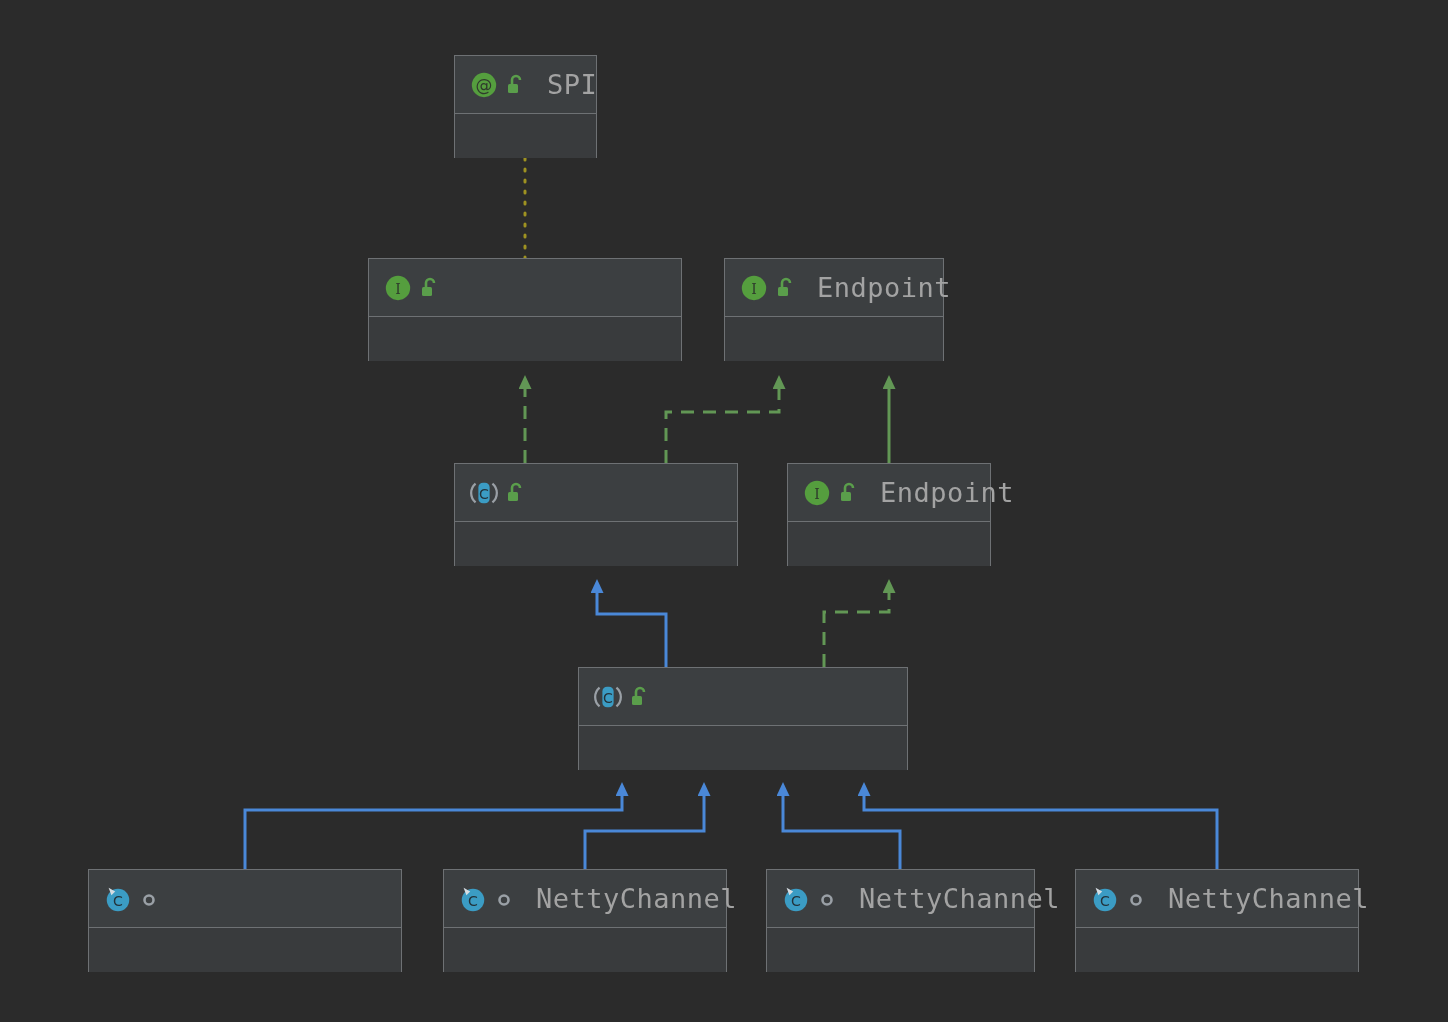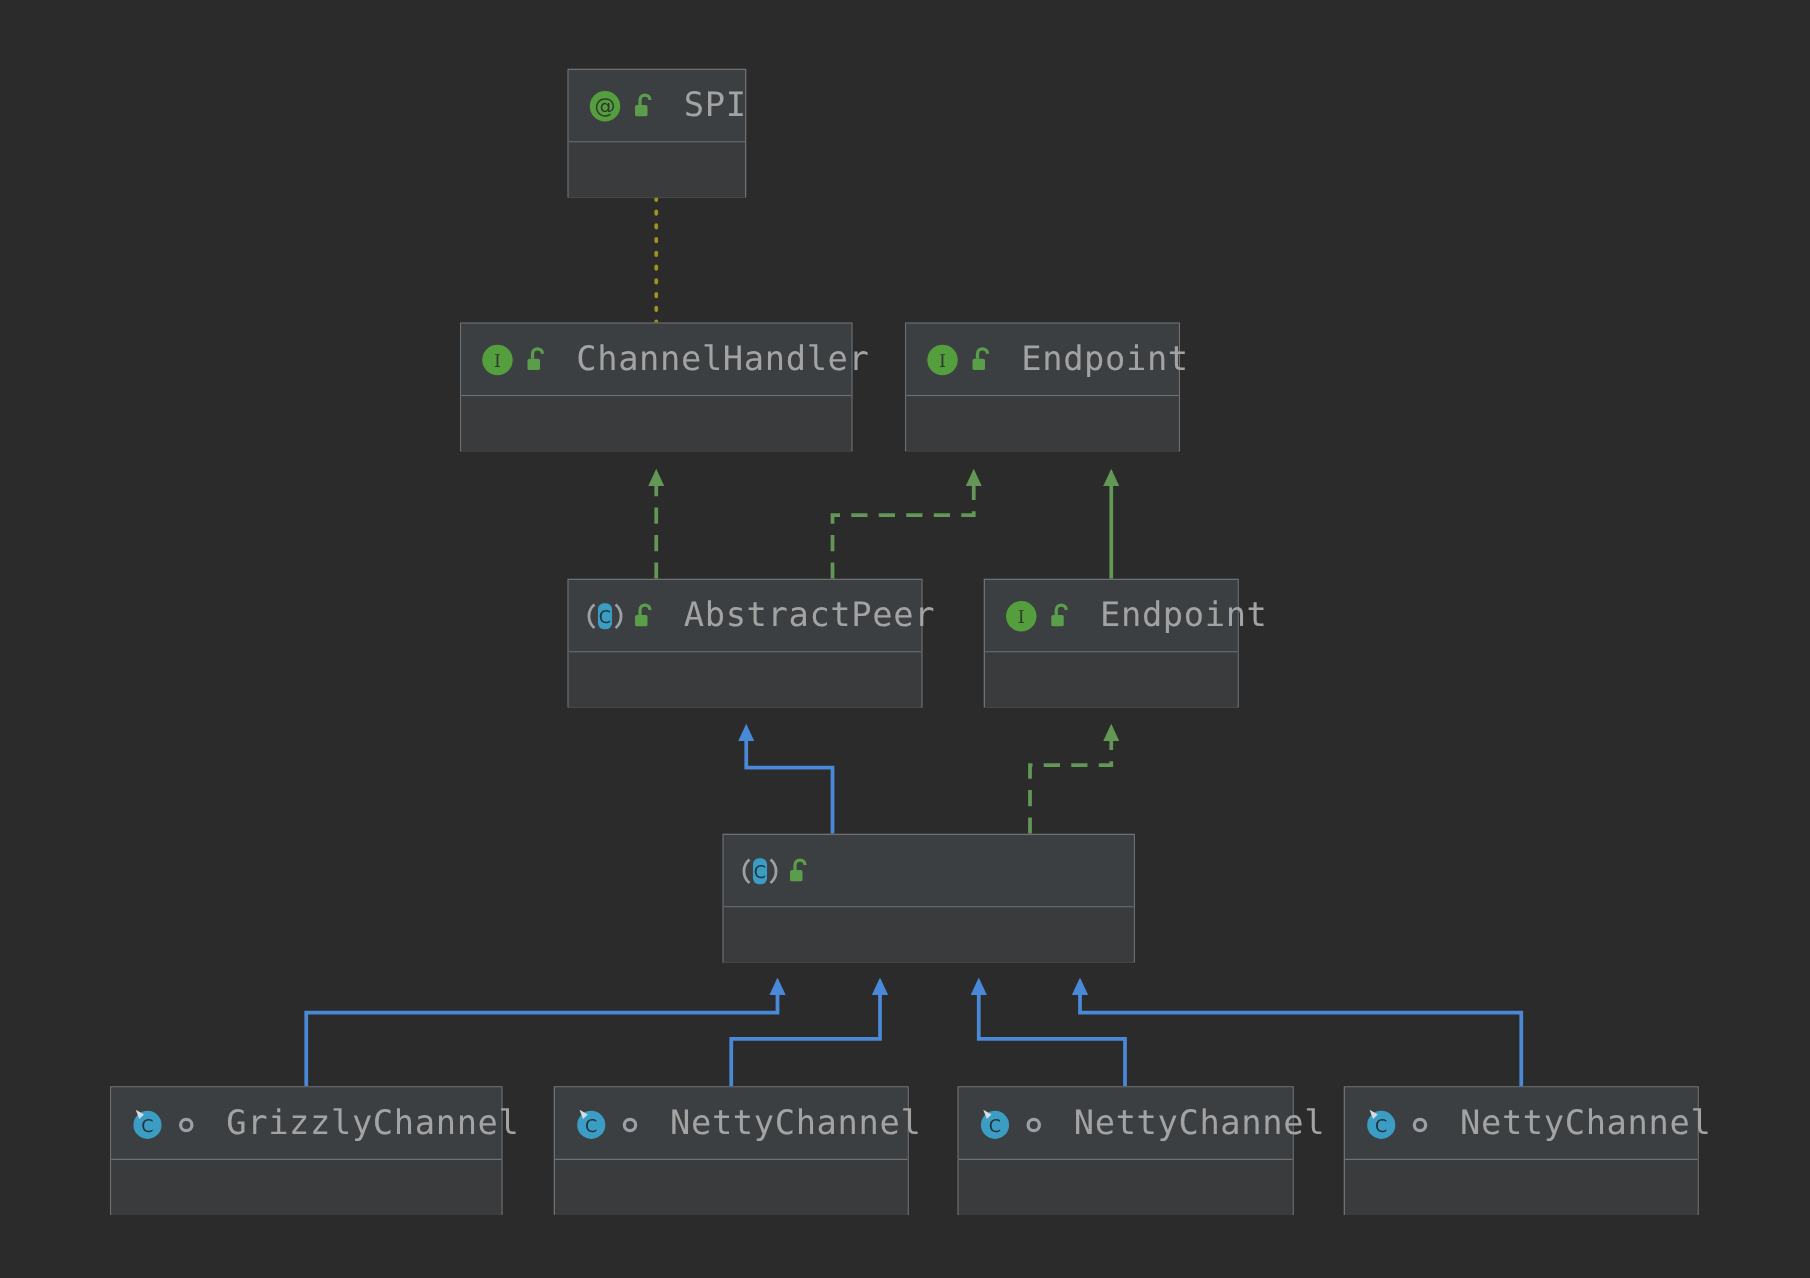--- a/index.html
+++ b/index.html
@@ -118,21 +118,20 @@
   <div class="node" style="left:368px; top:258px; width:314px; height:103px;">
     <div class="node-header">
       <svg class="icon-main" viewBox="0 0 32 32">
         <circle cx="16" cy="16" r="13" fill="#559e3e"></circle>
         <text x="16" y="22" text-anchor="middle" font-family="DejaVu Serif, serif" font-size="15" fill="#2f3a2c">I</text>
       </svg>
       <svg class="icon-vis icon-gap-wide" viewBox="0 0 24 24">
         <path d="M9 11 V7 a4 4 0 0 1 8 0" fill="none" stroke="#5a9e4b" stroke-width="2.6"></path>
         <rect x="5" y="11" width="10" height="9" rx="1.5" fill="#5a9e4b"></rect>
       </svg>
-      <span class="node-title">ChannelHandler</span>
     </div>
     <div class="node-members"></div>
   </div>
 
   <div class="node" style="left:724px; top:258px; width:220px; height:103px;">
     <div class="node-header">
       <svg class="icon-main" viewBox="0 0 32 32">
         <circle cx="16" cy="16" r="13" fill="#559e3e"></circle>
         <text x="16" y="22" text-anchor="middle" font-family="DejaVu Serif, serif" font-size="15" fill="#2f3a2c">I</text>
       </svg>
@@ -150,21 +149,20 @@
       <svg class="icon-main" viewBox="0 0 32 32">
         <path d="M7 6 a13 13 0 0 0 0 20" fill="none" stroke="#9aa0a6" stroke-width="2.4"></path>
         <path d="M25 6 a13 13 0 0 1 0 20" fill="none" stroke="#9aa0a6" stroke-width="2.4"></path>
         <rect x="10" y="5" width="12" height="22" rx="5" fill="#3b9cc4"></rect>
         <text x="16" y="22" text-anchor="middle" font-family="DejaVu Sans, sans-serif" font-size="15" fill="#23333b">C</text>
       </svg>
       <svg class="icon-vis icon-gap-wide" viewBox="0 0 24 24">
         <path d="M9 11 V7 a4 4 0 0 1 8 0" fill="none" stroke="#5a9e4b" stroke-width="2.6"></path>
         <rect x="5" y="11" width="10" height="9" rx="1.5" fill="#5a9e4b"></rect>
       </svg>
-      <span class="node-title">AbstractPeer</span>
     </div>
     <div class="node-members"></div>
   </div>
 
   <div class="node" style="left:787px; top:463px; width:204px; height:103px;">
     <div class="node-header">
       <svg class="icon-main" viewBox="0 0 32 32">
         <circle cx="16" cy="16" r="13" fill="#559e3e"></circle>
         <text x="16" y="22" text-anchor="middle" font-family="DejaVu Serif, serif" font-size="15" fill="#2f3a2c">I</text>
       </svg>
@@ -196,21 +194,20 @@
   <div class="node" style="left:88px; top:869px; width:314px; height:103px;">
     <div class="node-header">
       <svg class="icon-main" viewBox="0 0 32 32">
         <circle cx="16" cy="17" r="12" fill="#3b9cc4"></circle>
         <path d="M6 4 L13 8 L9 12 Z" fill="#d6dde2"></path>
         <text x="16" y="23" text-anchor="middle" font-family="DejaVu Sans, sans-serif" font-size="15" fill="#23333b">C</text>
       </svg>
       <svg class="icon-vis icon-gap-wide" viewBox="0 0 24 24">
         <circle cx="12" cy="13" r="4.5" fill="none" stroke="#9aa0a6" stroke-width="2.6"></circle>
       </svg>
-      <span class="node-title">GrizzlyChannel</span>
     </div>
     <div class="node-members"></div>
   </div>
 
   <div class="node" style="left:443px; top:869px; width:284px; height:103px;">
     <div class="node-header">
       <svg class="icon-main" viewBox="0 0 32 32">
         <circle cx="16" cy="17" r="12" fill="#3b9cc4"></circle>
         <path d="M6 4 L13 8 L9 12 Z" fill="#d6dde2"></path>
         <text x="16" y="23" text-anchor="middle" font-family="DejaVu Sans, sans-serif" font-size="15" fill="#23333b">C</text>

